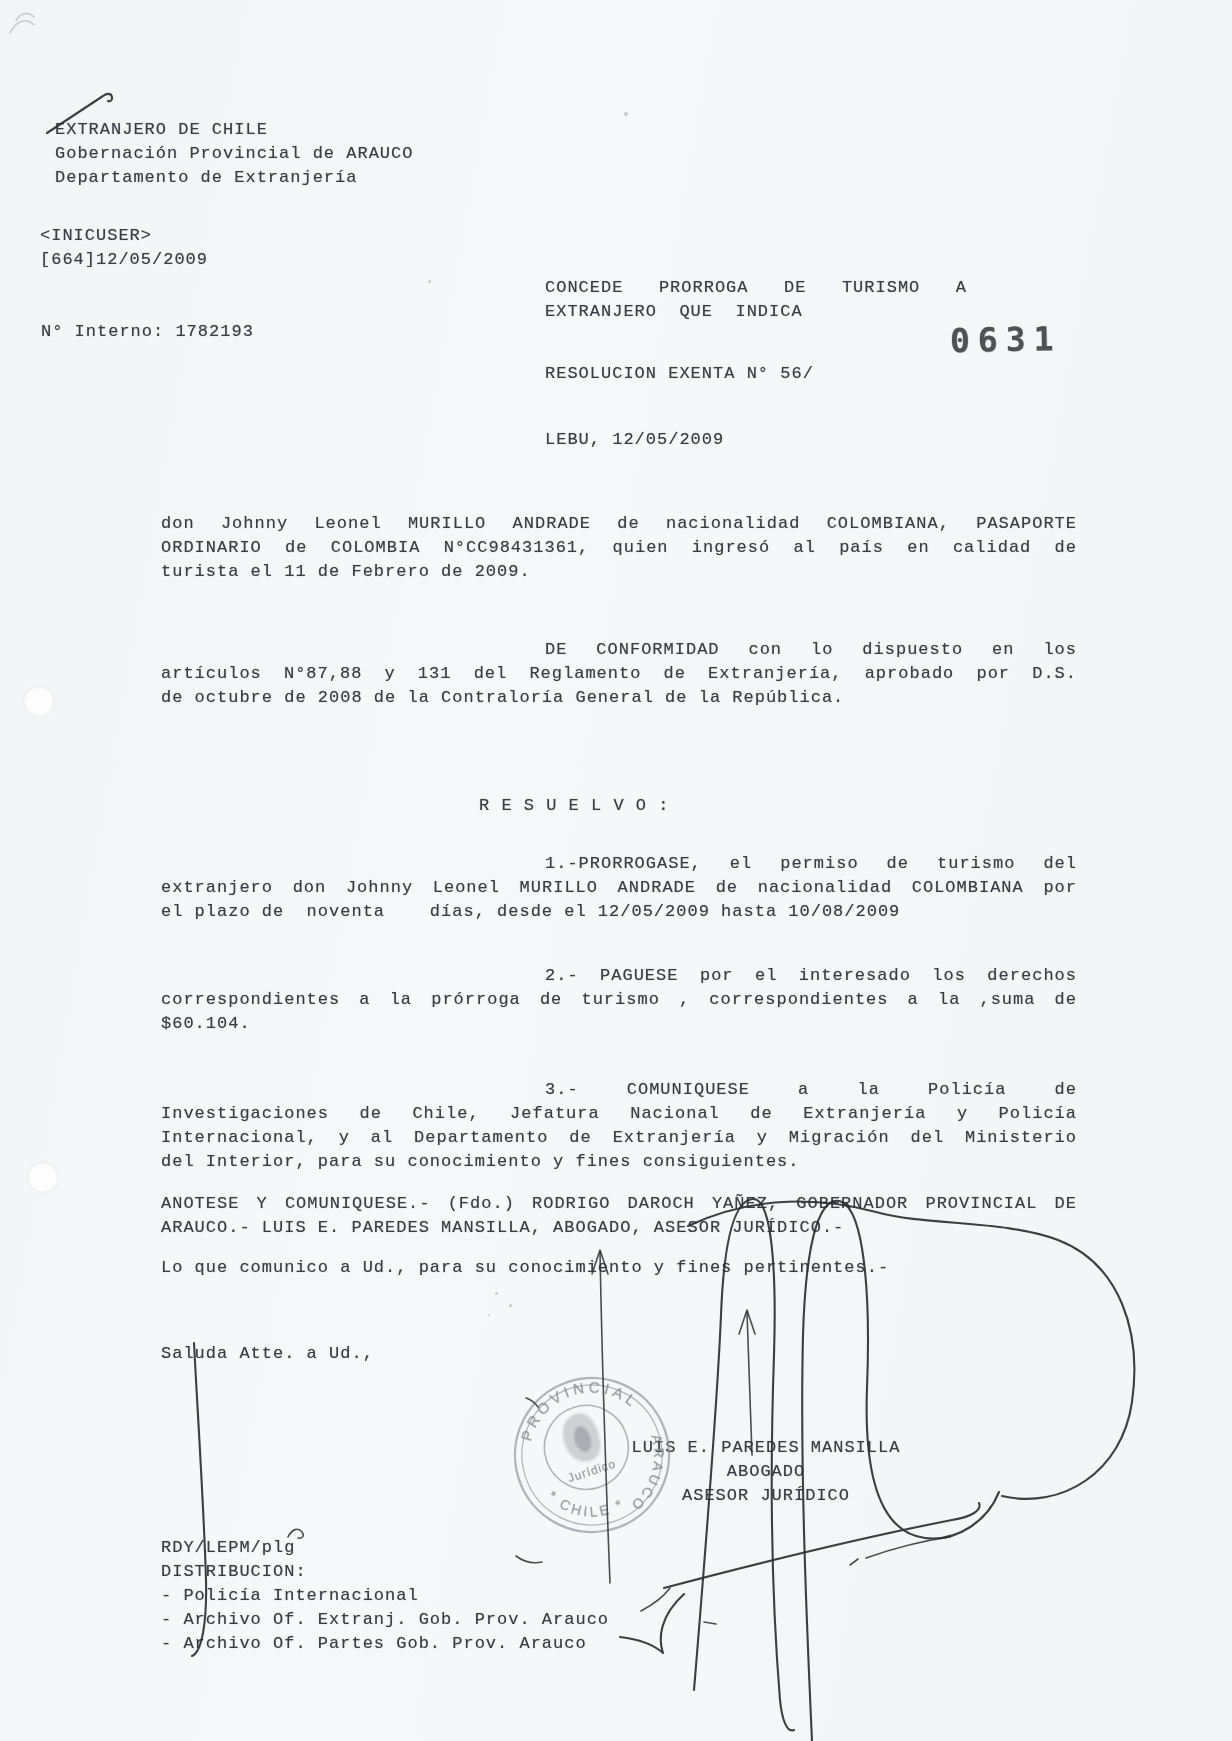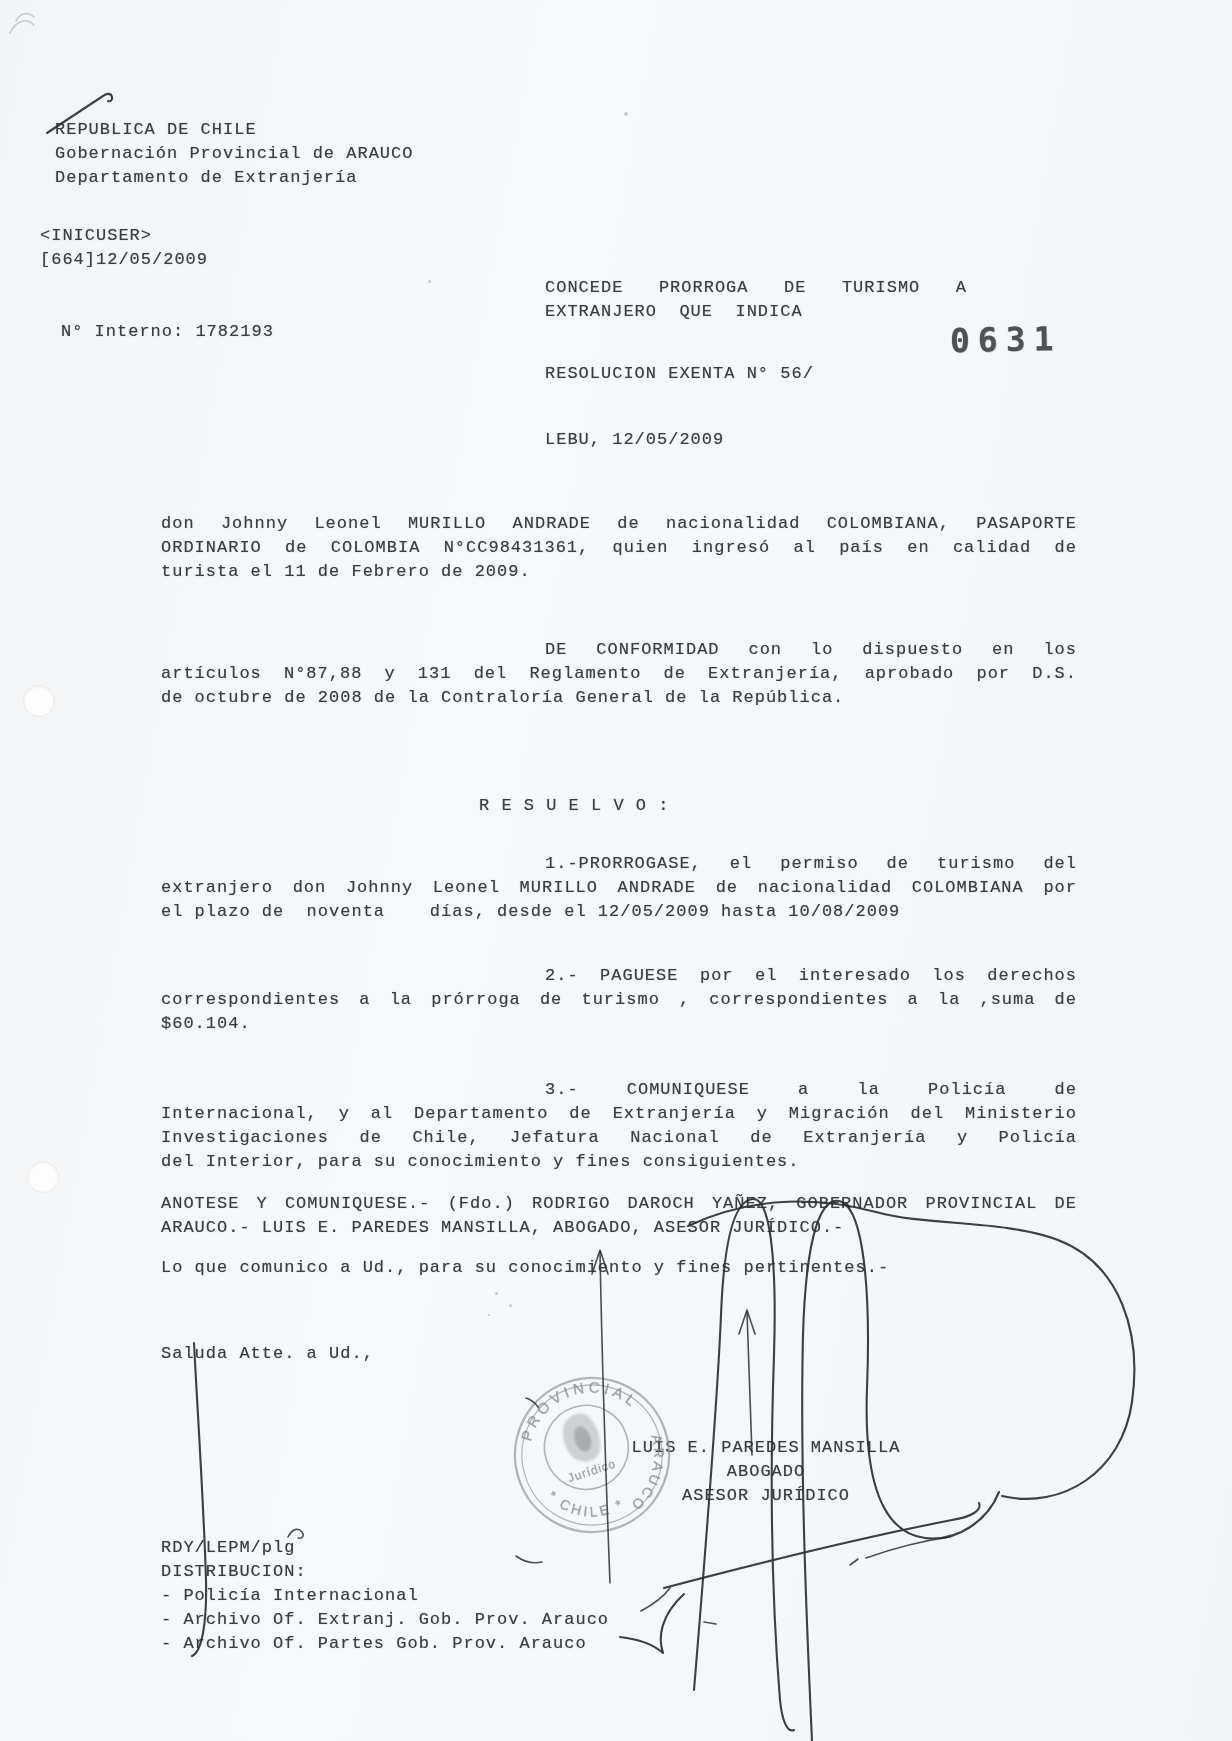--- a/index.html
+++ b/index.html
@@ -37,31 +37,31 @@
 </style>
 </head>
 <body>
 
 <div class="page">
 
   <div class="hole" style="left:24px;top:686px;"></div>
   <div class="hole" style="left:28px;top:1162px;"></div>
 
   <div class="blk" style="left:55px;top:118px;">
-    <div class="ln">REPUBLICA DE CHILE</div>
+    <div class="ln">EXTRANJERO DE CHILE</div>
     <div class="ln">Gobernación Provincial de ARAUCO</div>
     <div class="ln">Departamento de Extranjería</div>
   </div>
 
   <div class="blk" style="left:40px;top:224px;">
     <div class="ln">&lt;INICUSER&gt;</div>
     <div class="ln">[664]12/05/2009</div>
   </div>
 
-  <div class="blk ln" style="left:61px;top:320px;text-align:center;">N° Interno: 1782193</div>
+  <div class="blk ln" style="left:41px;top:320px;text-align:center;">N° Interno: 1782193</div>
 
   <div class="blk" style="left:545px;top:276px;width:422px;">
     <div class="ln j">CONCEDE PRORROGA DE TURISMO A</div>
     <div class="ln pre">EXTRANJERO  QUE  INDICA</div>
   </div>
 
   <div class="blk ln" style="left:545px;top:362px;">RESOLUCION EXENTA N° 56/</div>
   <div class="folio">0631</div>
 
   <div class="blk ln" style="left:545px;top:428px;">LEBU, 12/05/2009</div>
@@ -87,22 +87,22 @@
   </div>
 
   <div class="blk" style="left:161px;top:964px;width:916px;">
     <div class="ln j ind">2.- PAGUESE por el interesado los derechos</div>
     <div class="ln j">correspondientes a la prórroga de turismo , correspondientes a la ,suma de</div>
     <div class="ln">$60.104.</div>
   </div>
 
   <div class="blk" style="left:161px;top:1078px;width:916px;">
     <div class="ln j ind">3.- COMUNIQUESE a la Policía de</div>
+    <div class="ln j">Investigaciones de Chile, Jefatura Nacional de Extranjería y Policía</div>
     <div class="ln j">Internacional, y al Departamento de Extranjería y Migración del Ministerio</div>
-    <div class="ln j">Investigaciones de Chile, Jefatura Nacional de Extranjería y Policía</div>
     <div class="ln">del Interior, para su conocimiento y fines consiguientes.</div>
   </div>
 
   <div class="blk" style="left:161px;top:1192px;width:916px;">
     <div class="ln j">ANOTESE Y COMUNIQUESE.- (Fdo.) RODRIGO DAROCH YAÑEZ, GOBERNADOR PROVINCIAL DE</div>
     <div class="ln">ARAUCO.- LUIS E. PAREDES MANSILLA, ABOGADO, ASESOR JURÍDICO.-</div>
   </div>
 
   <div class="blk ln" style="left:161px;top:1256px;">Lo que comunico a Ud., para su conocimiento y fines pertinentes.-</div>
   <div class="blk ln" style="left:161px;top:1306px;margin-top:36px;">Saluda Atte. a Ud.,</div>

